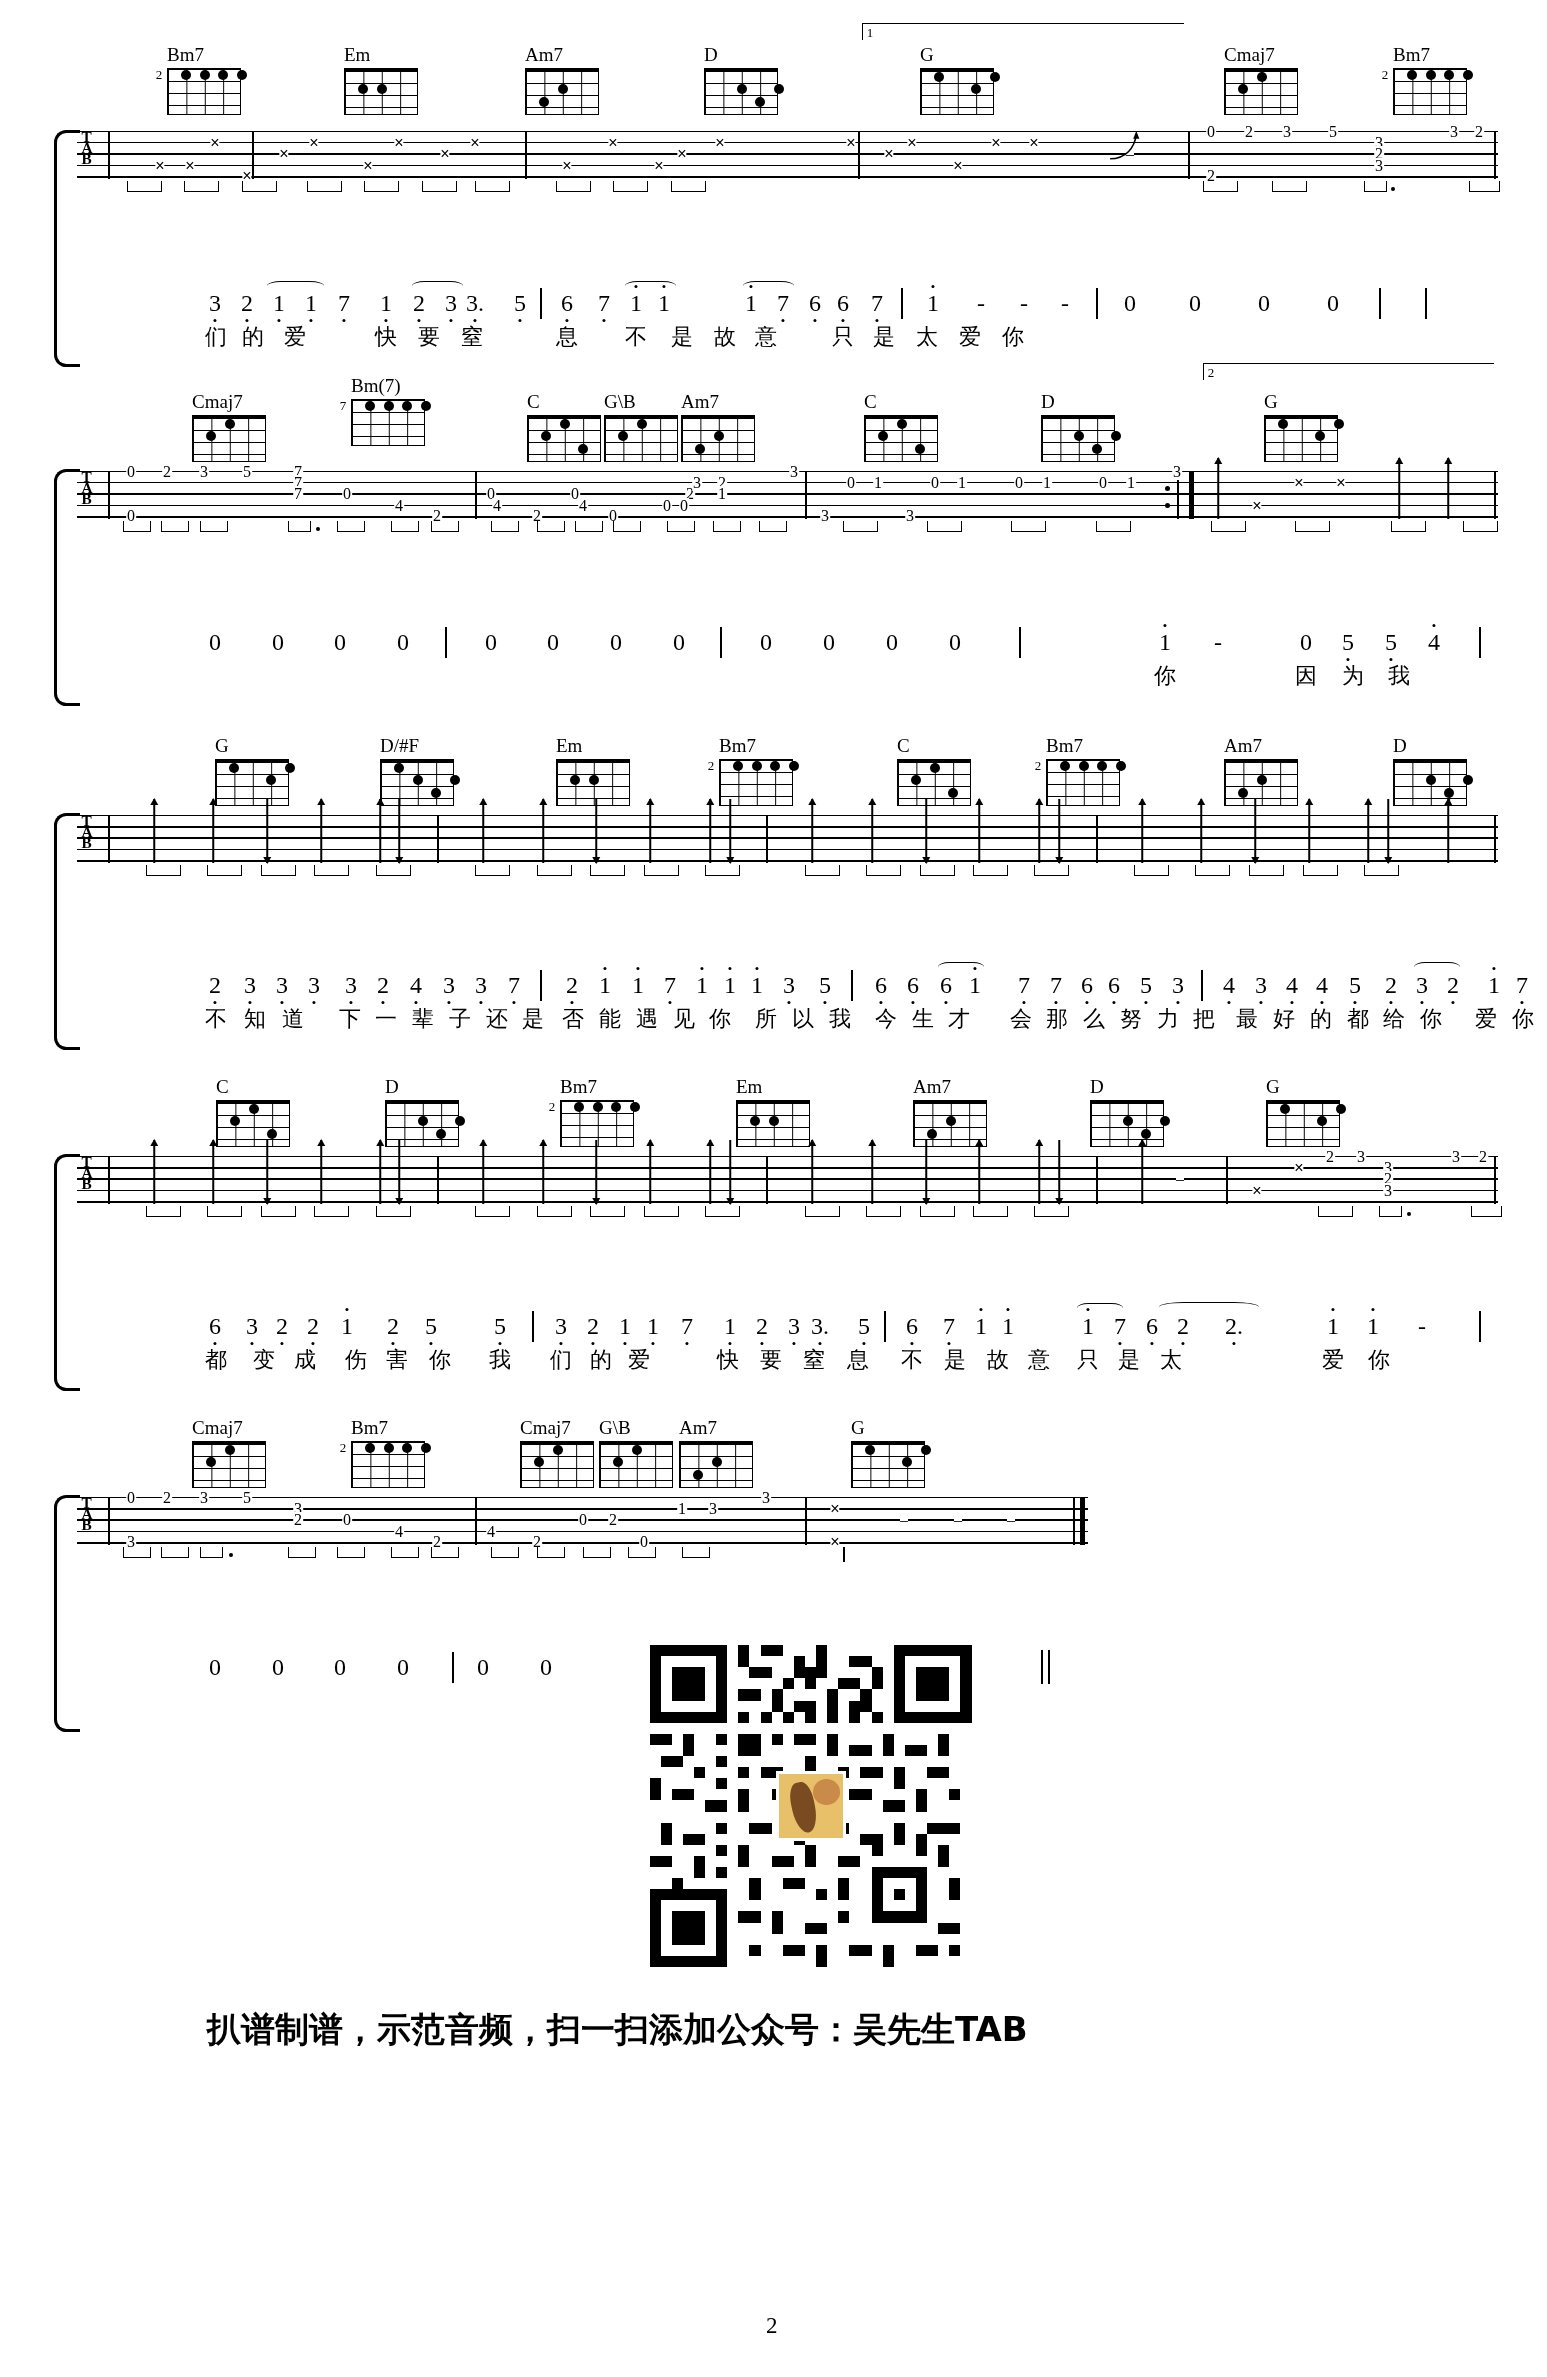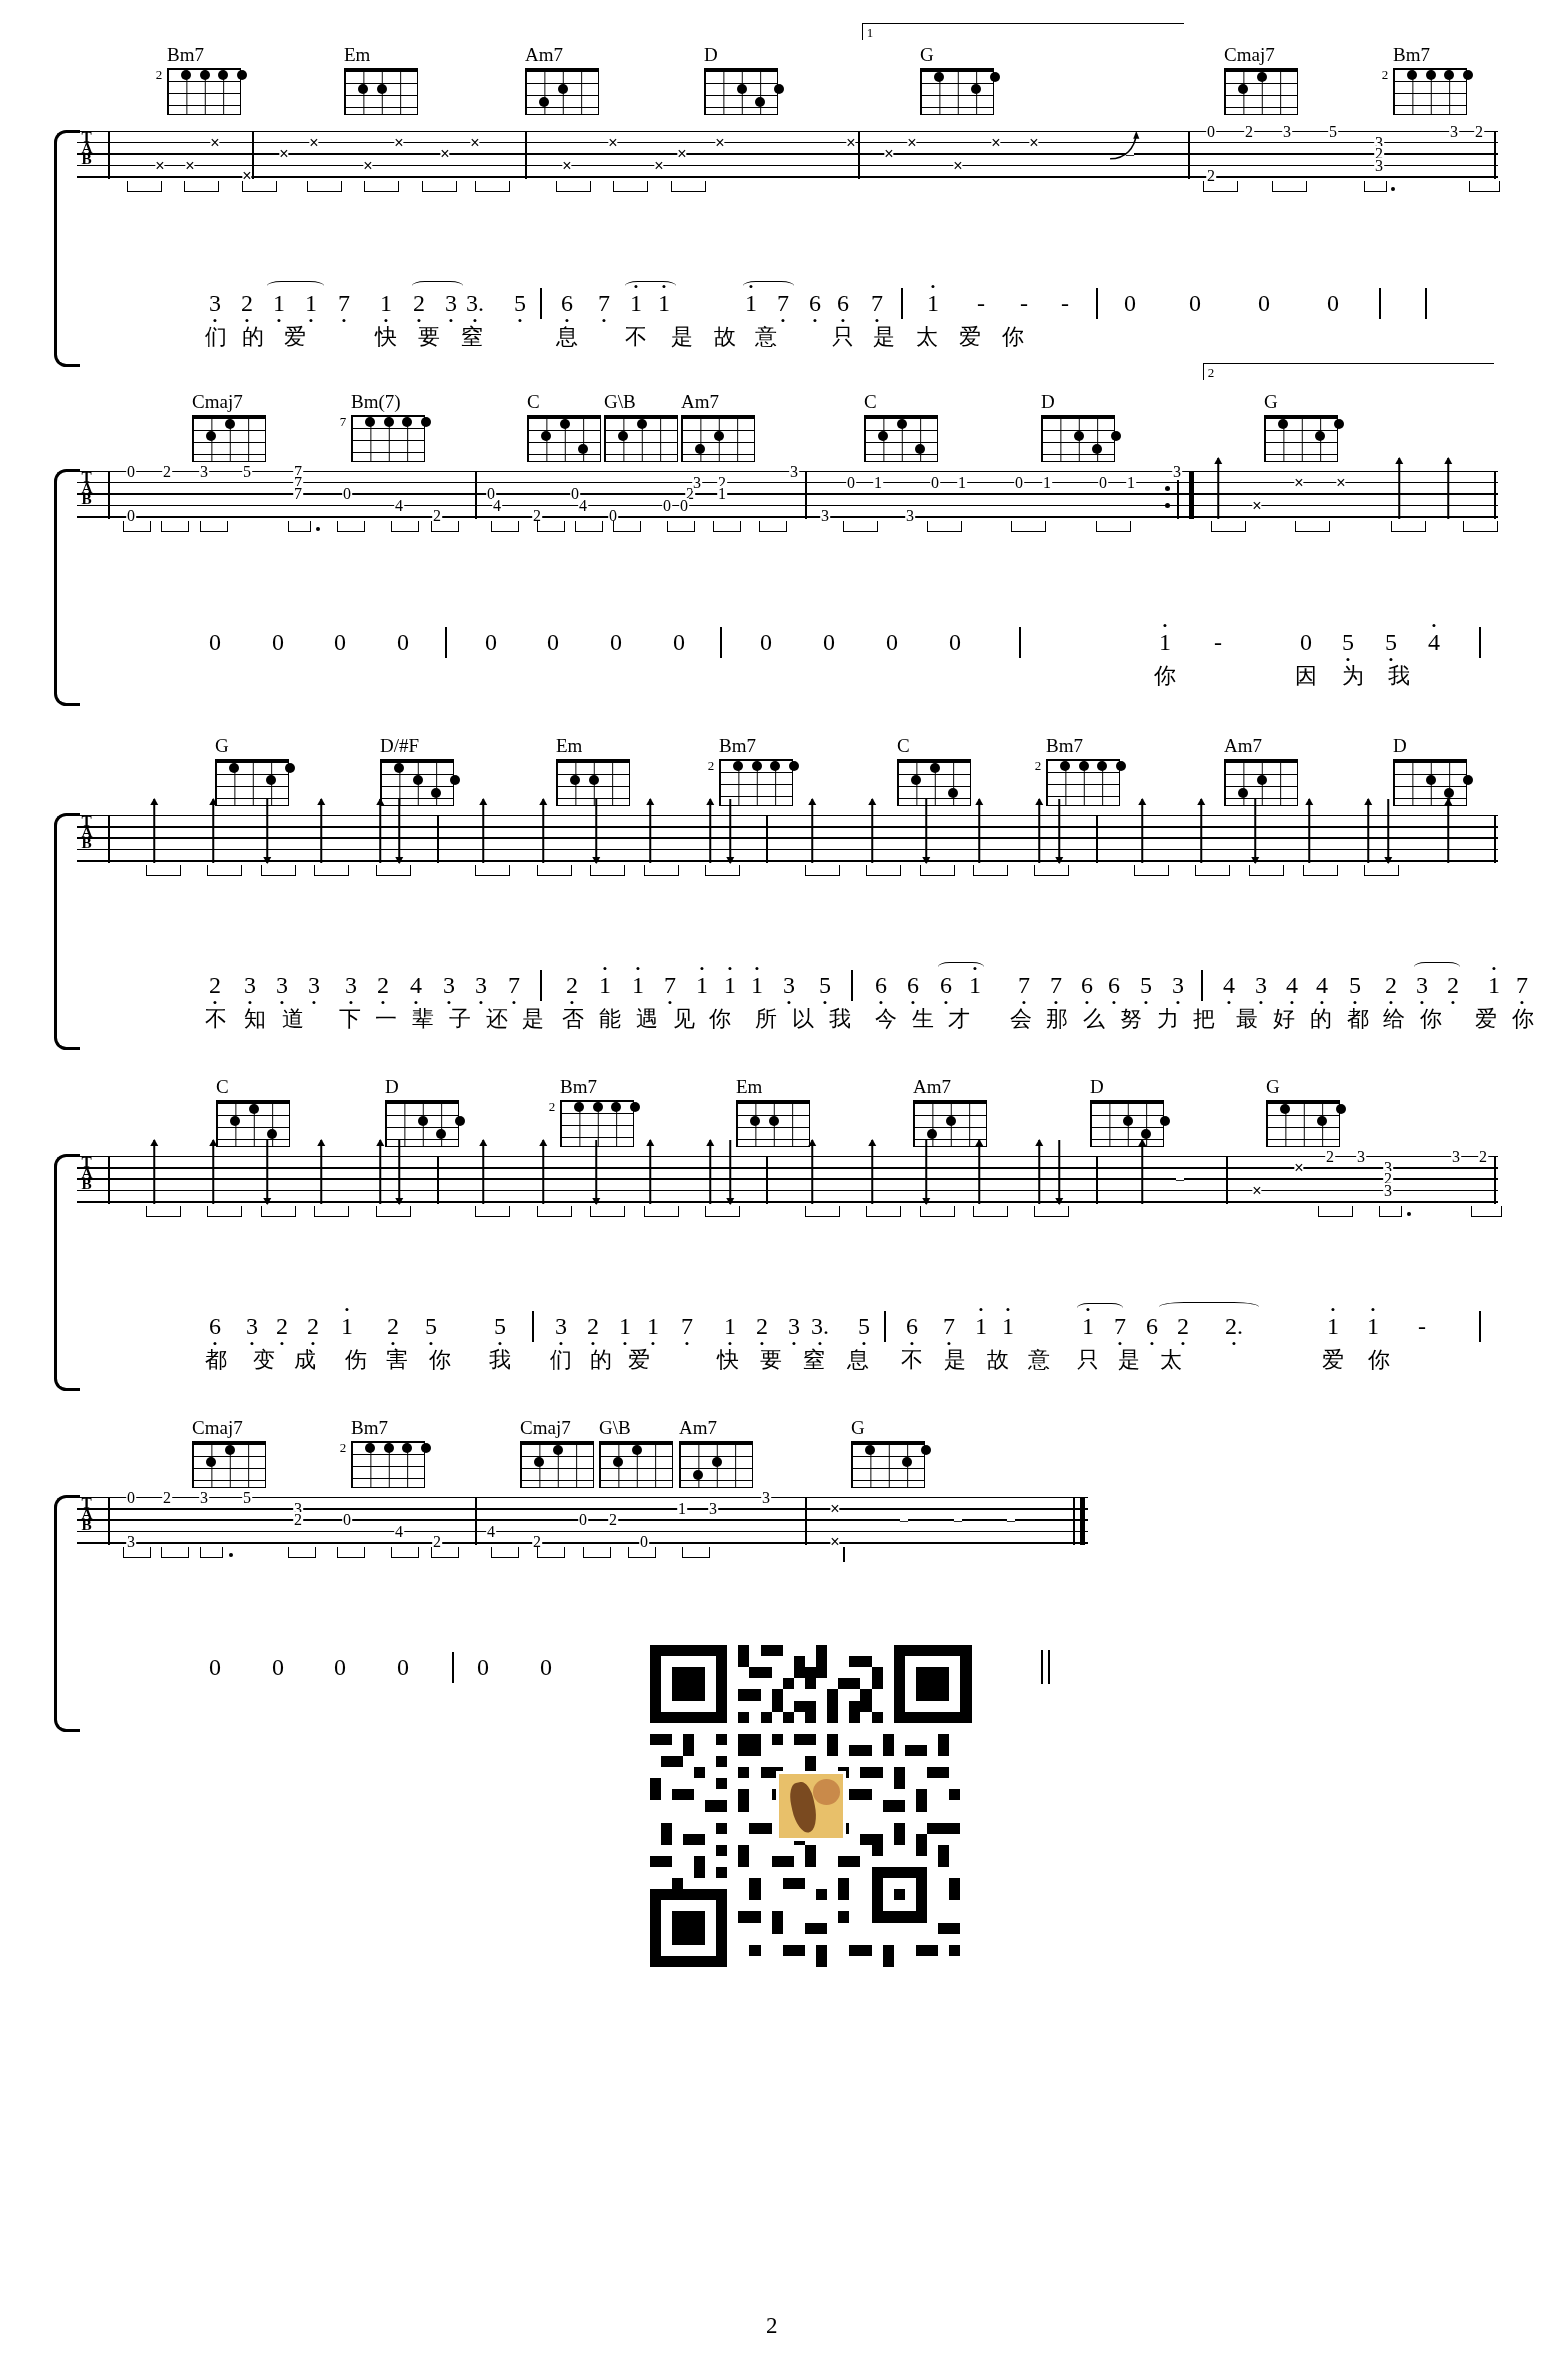--- a/index.html
+++ b/index.html
@@ -457,21 +457,21 @@
   </div>
 
   <div class="chordbox" style="left:138px; top:20px;">
     <div class="chordname">Cmaj7</div>
     <div class="grid">
       <div class="dot" style="left:37px; top:6.1px;"></div>
       <div class="dot" style="left:18.4px; top:18.4px;"></div>
     </div>
   </div>
 
-  <div class="chordbox" style="left:297px; top:20px;">
+  <div class="chordbox" style="left:297px; top:4px;">
     <div class="chordname">Bm(7)</div>
     <div class="grid nofret">
       <div class="fretnum" style="top:6.1px;">7</div>
       <div class="dot" style="left:18.4px; top:6.1px;"></div>
       <div class="dot" style="left:37px; top:6.1px;"></div>
       <div class="dot" style="left:55px; top:6.1px;"></div>
       <div class="dot" style="left:74px; top:6.1px;"></div>
     </div>
   </div>
 
@@ -1289,17 +1289,18 @@
       <rect x="27" y="27" width="1" height="1"></rect>
       <rect x="20" y="17" width="1" height="2"></rect>
           <rect x="24" y="17" width="1" height="2"></rect>
       <rect x="8" y="11" width="1" height="1"></rect>
           <rect x="27" y="16" width="1" height="1"></rect>
     </g>
   </svg>
   <div class="qrcenter"></div>
 </div>
 
+<div class="footer-text" style="left:207px; top:2007px;">扒谱制谱，示范音频，扫一扫添加公众号：吴先生TAB</div>
 
 <div class="pagenum" style="left:766px; top:2313px;">2</div>
 
 </div>
 
 
 </body></html>

